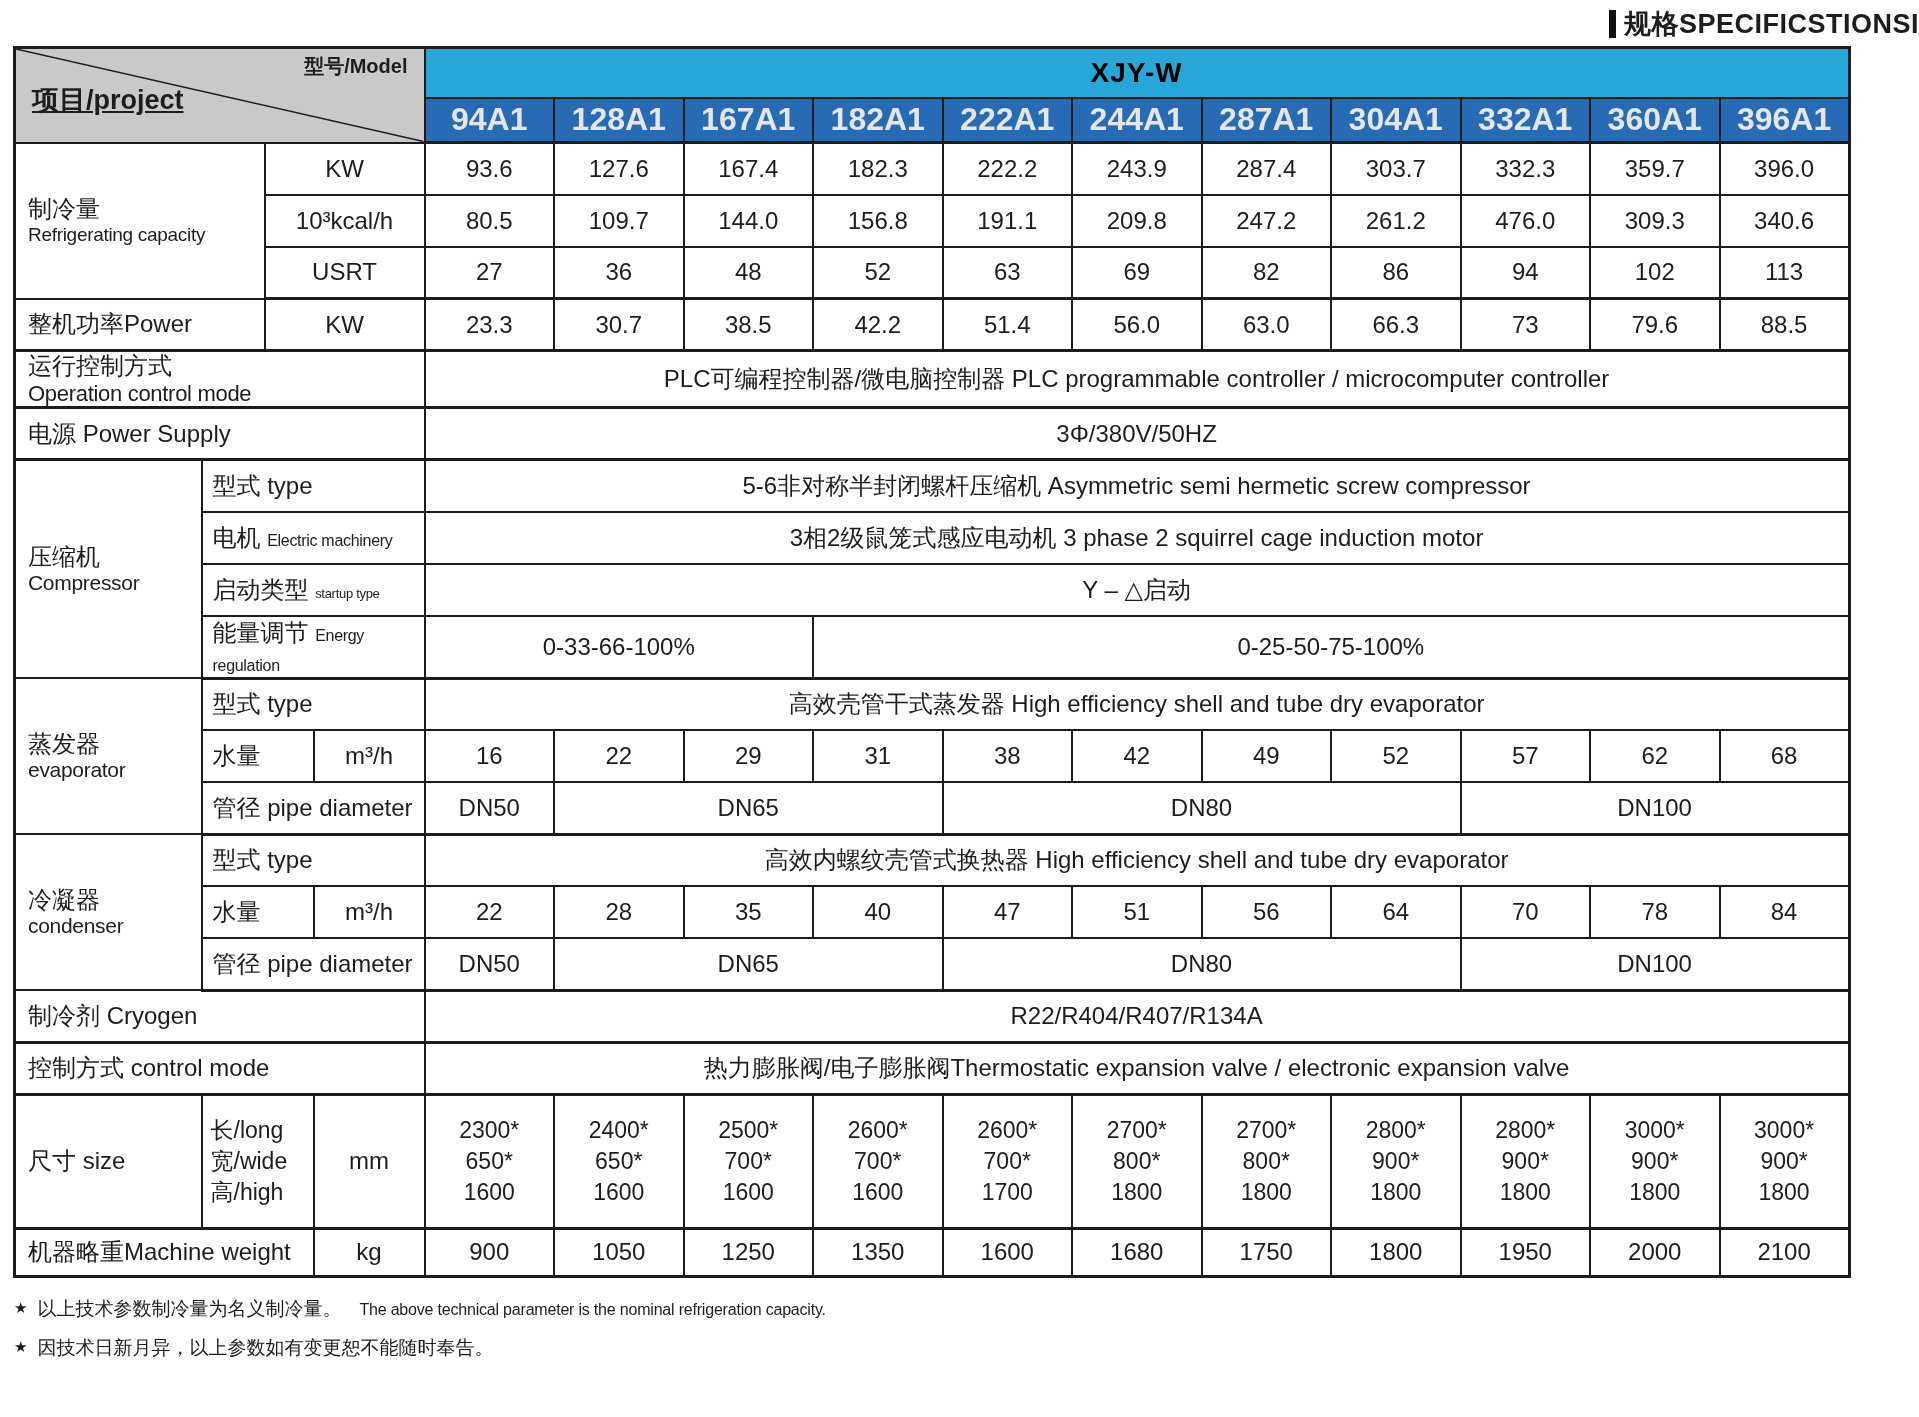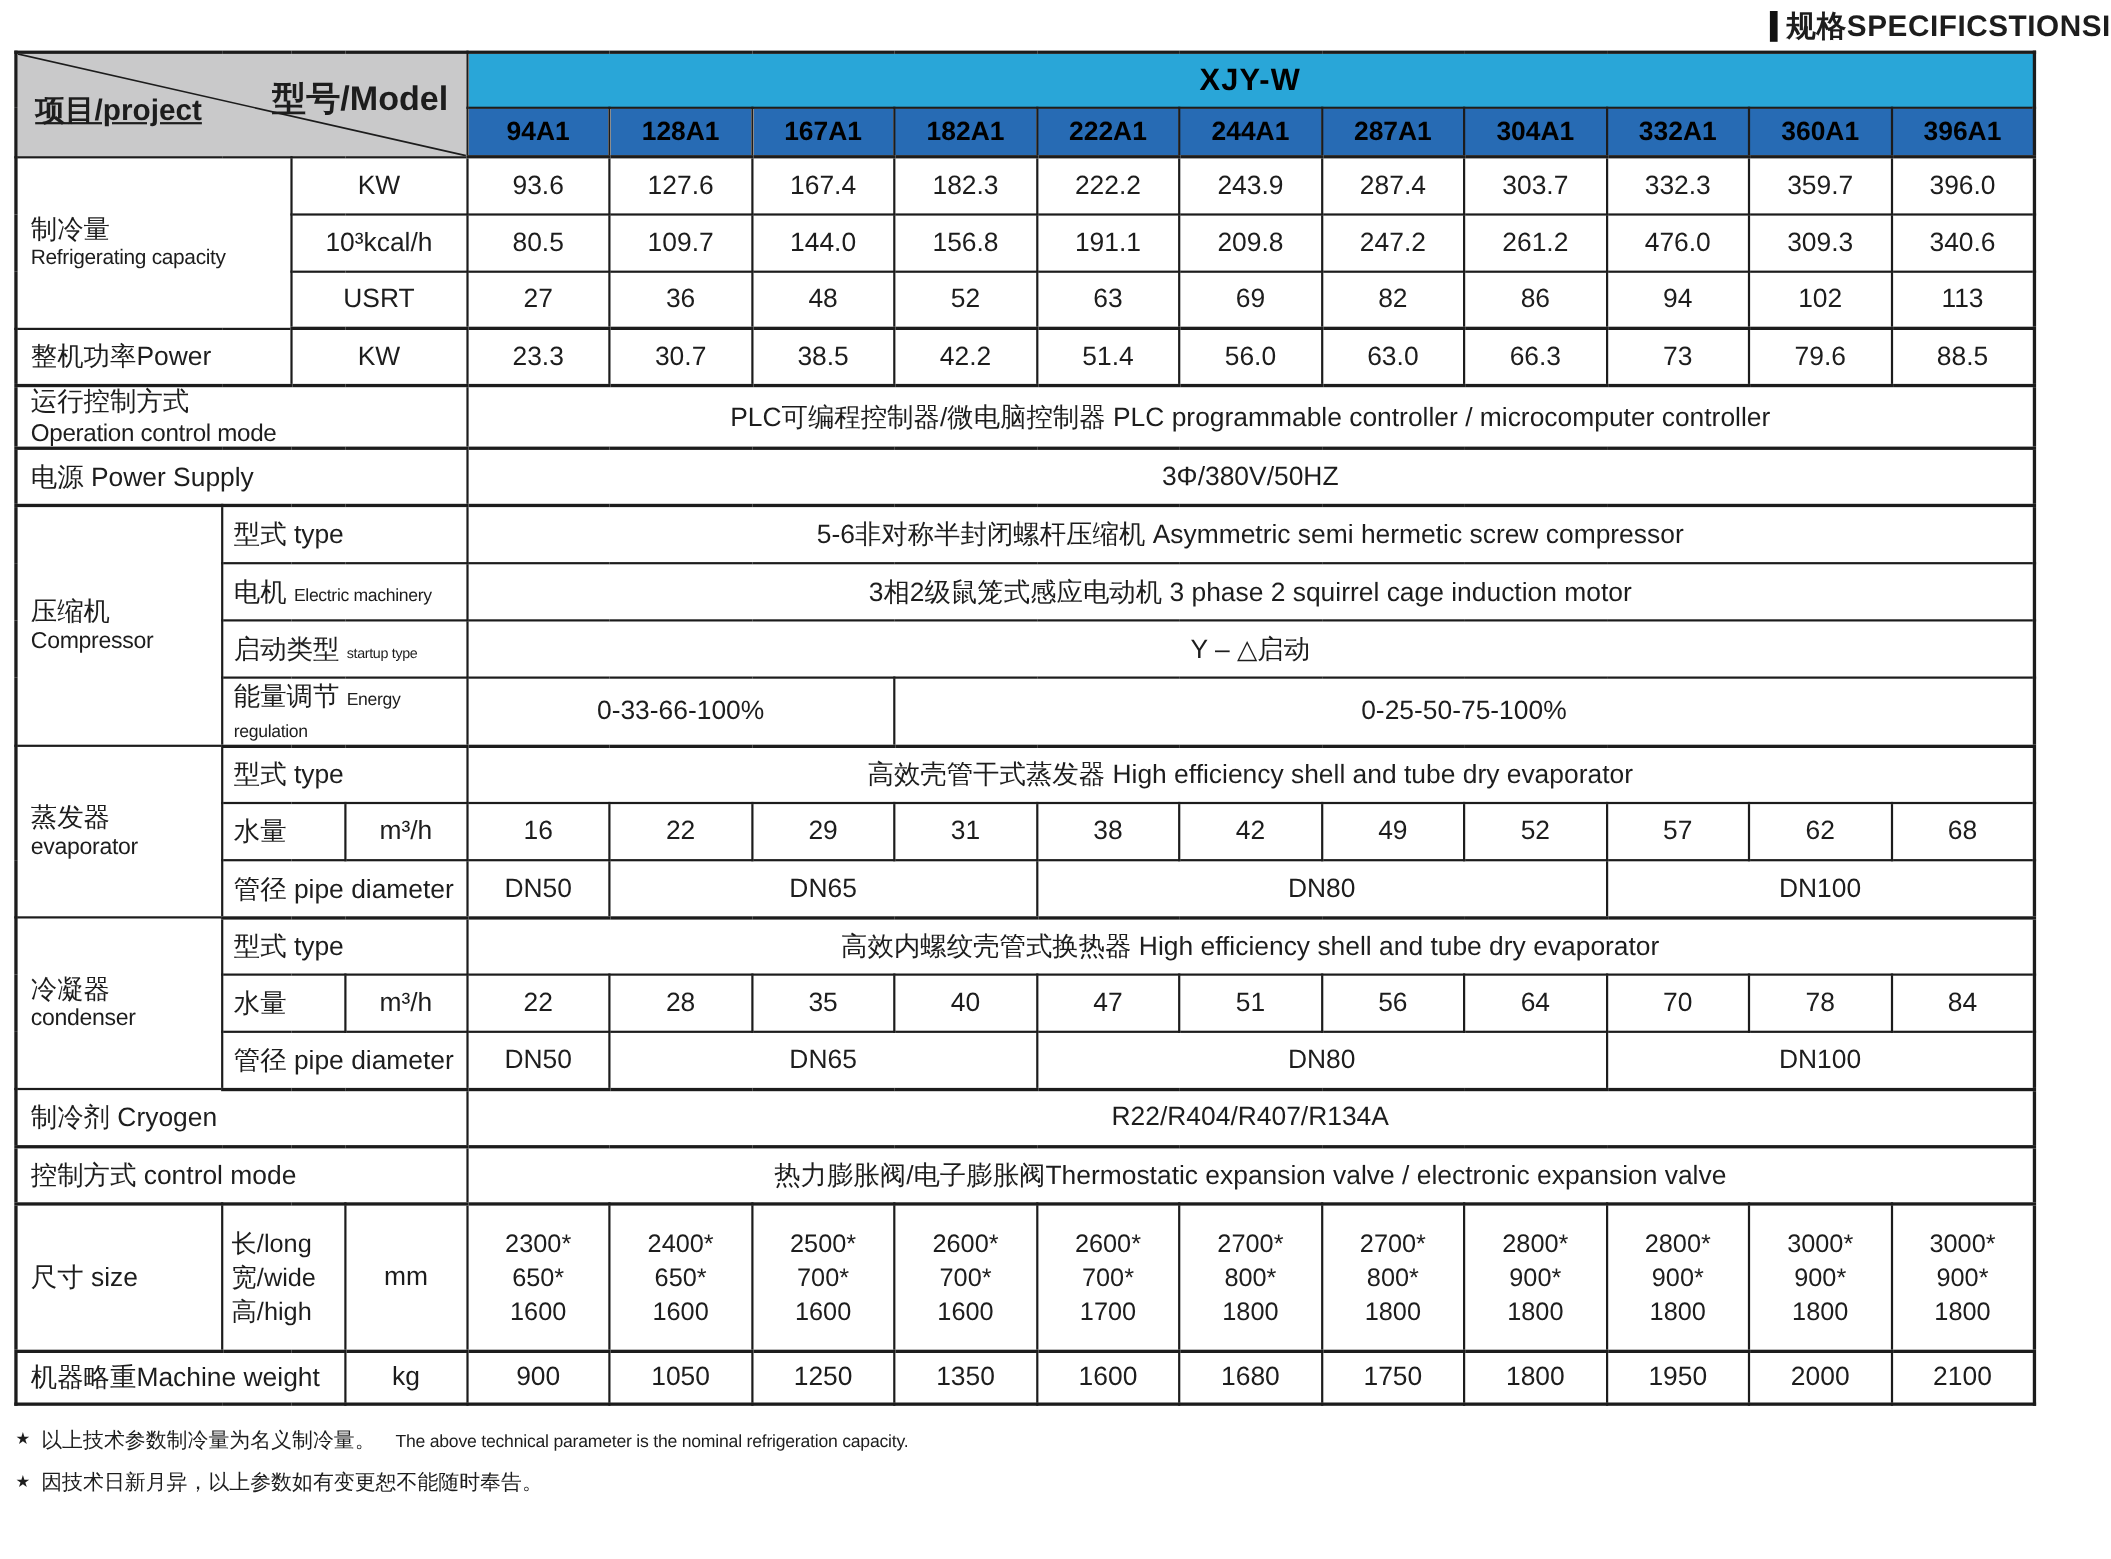--- a/index.html
+++ b/index.html
@@ -25,24 +25,24 @@
   tr{height:52px;}
   tr.h-band{height:50px;}
   tr.h-models{height:45px;}
   tr.h-size{height:134px;}
   tr.h-weight{height:48px;}
   tr.thick>td{border-bottom-width:3px;}
 
   
   td.diag{background:var(--header-gray,#c9c9ca);position:relative;padding:0;}
   td.diag svg{position:absolute;inset:0;width:100%;height:100%;}
-  .diag-top{position:absolute;top:20px;right:16px;font-weight:bold;font-size:31px;}
+  .diag-top{position:absolute;top:4px;right:16px;font-weight:bold;font-size:20px;}
   .diag-bottom{position:absolute;bottom:24px;left:16px;font-weight:bold;font-size:27px;text-decoration:underline;}
   td.band{background:var(--band-blue,#29a6d8);color:#000000;font-weight:bold;font-size:28px;letter-spacing:1px;}
-  td.model{background:var(--model-blue,#276bb4);color:#000000;font-weight:bold;font-size:24px;}
+  td.model{background:var(--model-blue,#276bb4);color:#e5e5e5;font-weight:bold;font-size:32px;}
 
   
   td.lv{text-align:left;padding-left:12px;}
   td.sub{text-align:left;padding-left:10px;}
   .zh{display:block;font-size:24px;line-height:1.2;}
   .en{display:block;font-size:19px;line-height:1.15;letter-spacing:-0.3px;}
   .en-inline{font-size:16px;letter-spacing:-0.3px;}
   td.unit{text-align:center;}
   td.dims{white-space:pre-line;text-align:left;padding-left:8px;font-size:23px;line-height:1.35;}
   td.size-val{white-space:pre-line;font-size:23px;line-height:1.35;}

